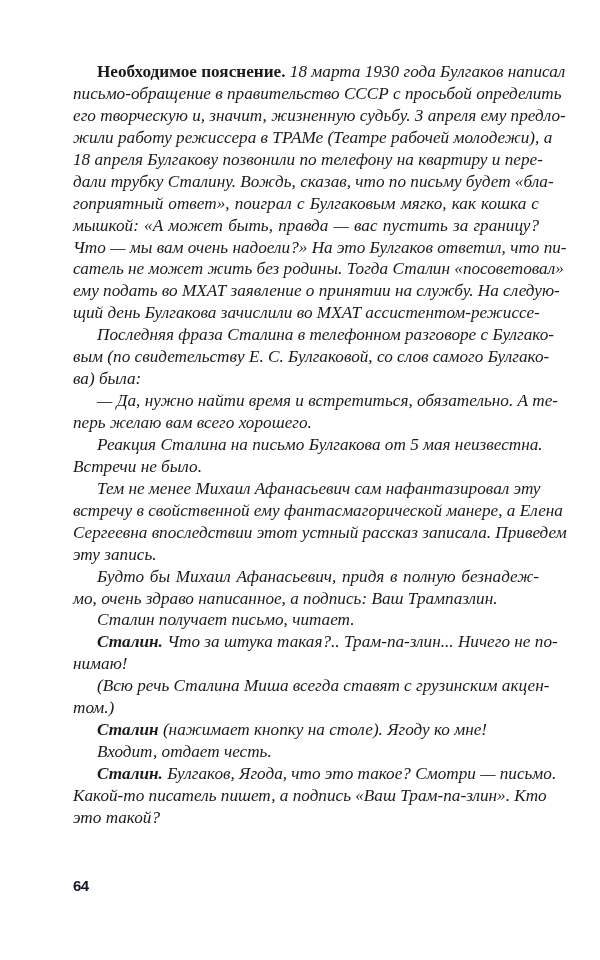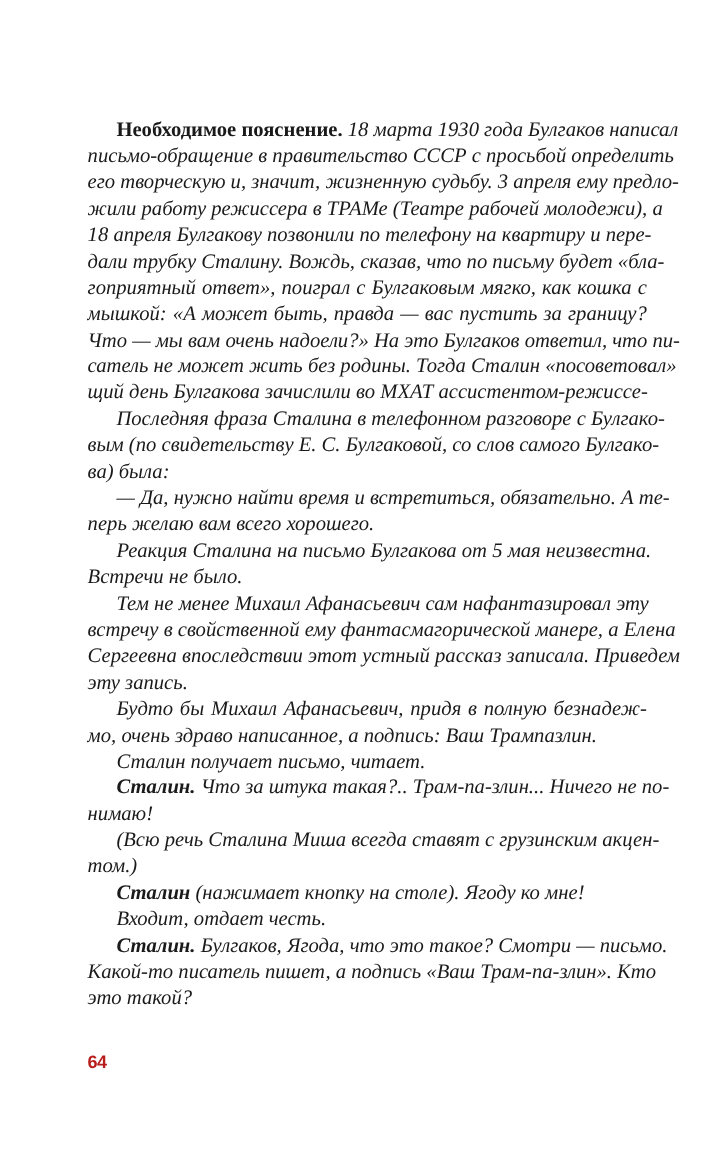--- a/index.html
+++ b/index.html
@@ -6,21 +6,20 @@
   body { width: 600px; height: 960px; position: relative; overflow: hidden; }
   .page {
     position: absolute;
     left: 73px;
     top: 61px;
     width: 466px;
     font-family: "Liberation Serif", "DejaVu Serif", serif;
     font-size: 17.2px;
     line-height: 21.95px;
     color: #1a1a1a;
-    margin-top: 36px;
   }
   .line {
     display: block;
     white-space: nowrap;
     text-align: justify;
     text-align-last: justify;
     font-style: italic;
     height: 21.95px;
     overflow: visible;
   }
@@ -28,40 +27,41 @@
   .line.indent { padding-left: 24px; }
   .b { font-weight: bold; font-style: italic; }
   .b.upright { font-style: normal; }
   .page-number {
     position: absolute;
     left: 73px;
     top: 877px;
     font-family: "Liberation Sans", "DejaVu Sans", sans-serif;
     font-weight: bold;
     font-size: 15px;
-    color: #b91c1c;
+    color: #0f172a;
     letter-spacing: -0.5px;
   }
 </style>
 </head>
 <body>
 
 <div class="page">
 
   <div>
     <span class="line indent"><span class="b upright">Необходимое пояснение.</span><span> 18 марта 1930 года Булгаков написал</span></span>
     <span class="line">письмо-обращение в правительство СССР с просьбой определить</span>
     <span class="line">его творческую и, значит, жизненную судьбу. 3 апреля ему предло-</span>
     <span class="line">жили работу режиссера в ТРАМе (Театре рабочей молодежи), а</span>
     <span class="line">18 апреля Булгакову позвонили по телефону на квартиру и пере-</span>
     <span class="line">дали трубку Сталину. Вождь, сказав, что по письму будет «бла-</span>
     <span class="line">гоприятный ответ», поиграл с Булгаковым мягко, как кошка с</span>
     <span class="line">мышкой: «А может быть, правда — вас пустить за границу?</span>
     <span class="line">Что — мы вам очень надоели?» На это Булгаков ответил, что пи-</span>
     <span class="line">сатель не может жить без родины. Тогда Сталин «посоветовал»</span>
+    <span class="line">ему подать во МХАТ заявление о принятии на службу. На следую-</span>
     <span class="line">щий день Булгакова зачислили во МХАТ ассистентом-режиссе-</span>
   </div>
 
   <div>
     <span class="line indent">Последняя фраза Сталина в телефонном разговоре с Булгако-</span>
     <span class="line">вым (по свидетельству Е. С. Булгаковой, со слов самого Булгако-</span>
     <span class="line last">ва) была:</span>
   </div>
 
   <div>

